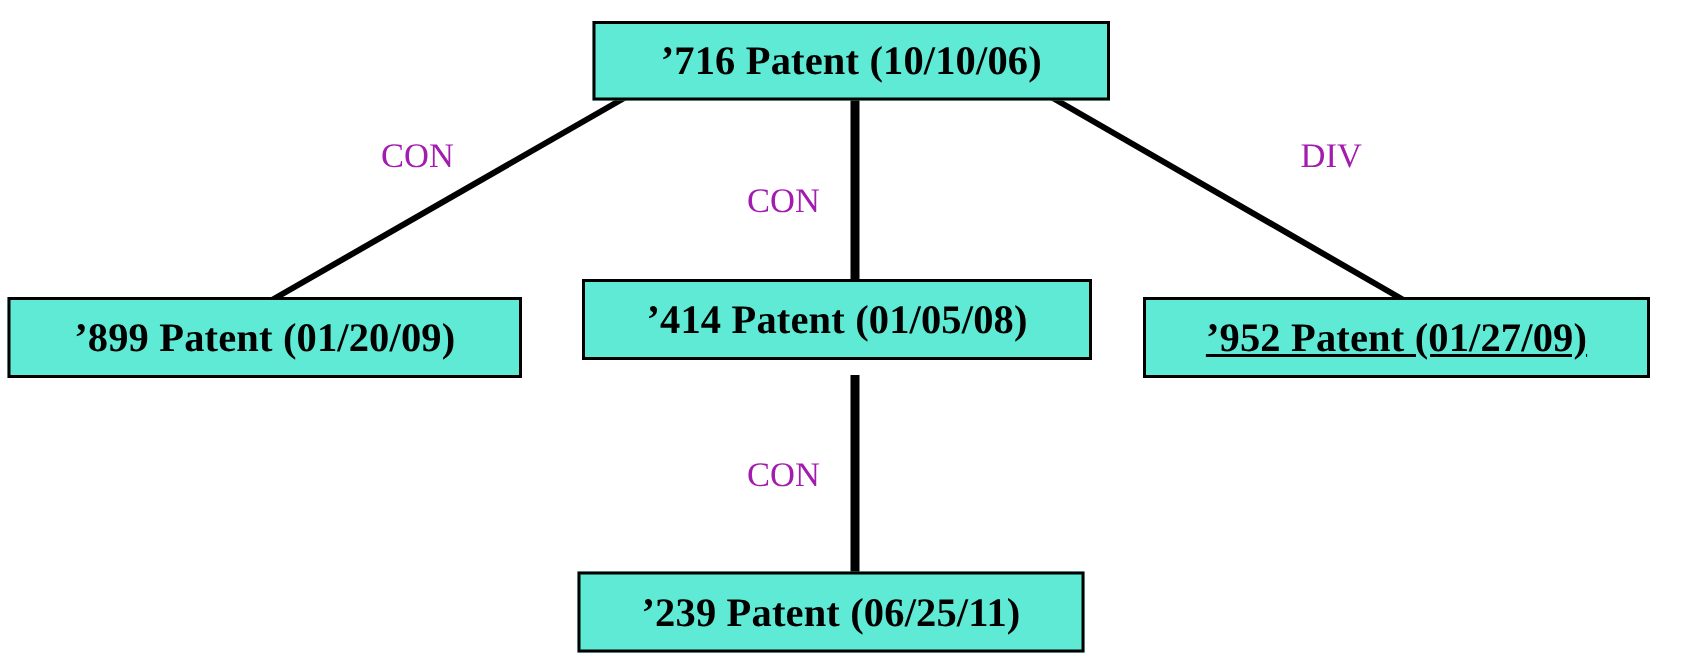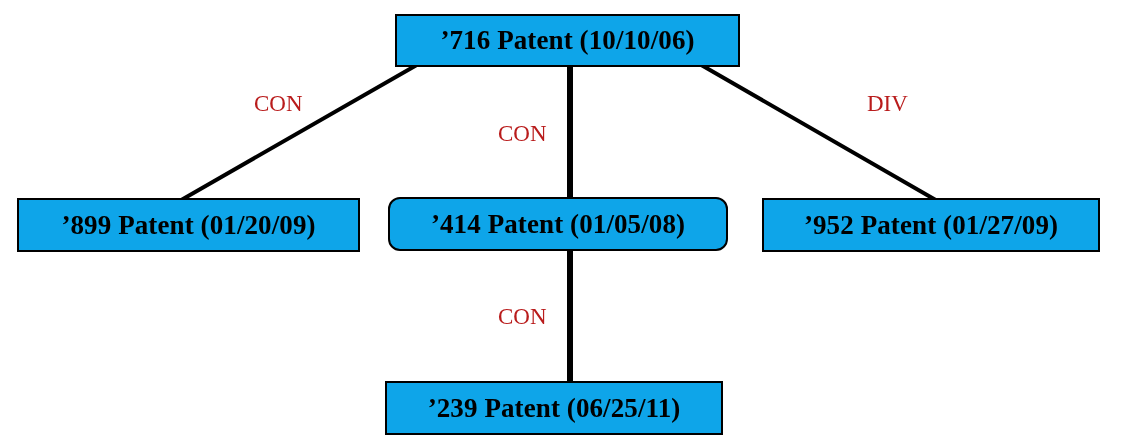--- a/index.html
+++ b/index.html
@@ -22,50 +22,50 @@
   #edge-layer {
     position: absolute;
     left: 0;
     top: 0;
     width: 1135px;
     height: 441px;
   }
   .patent-node {
     position: absolute;
     box-sizing: border-box;
-    background: #0ea5e9;
+    background: #5eead4;
     border: 2px solid #000000;
     display: flex;
     align-items: center;
     justify-content: center;
     z-index: 5;
   }
   .patent-node-label {
     font-family: "Liberation Serif", "DejaVu Serif", serif;
     font-weight: bold;
     font-size: 27px;
     line-height: 1;
     color: #000000;
     white-space: nowrap;
     letter-spacing: 0.1px;
   }
   
   #node-716 { left: 395px; top: 14px;  width: 345px; height: 53px; }
-  #node-899 { left: 17px;  top: 198px; width: 343px; height: 54px; }
-  #node-414 { left: 388px; top: 197px; width: 340px; height: 54px; border-radius: 12px; }
-  #node-952 { left: 762px; top: 198px; width: 338px; height: 54px; }
+  #node-899 { left: 5px;  top: 198px; width: 343px; height: 54px; }
+  #node-414 { left: 388px; top: 186px; width: 340px; height: 54px; }
+  #node-952 { left: 762px; top: 198px; width: 338px; height: 54px; text-decoration: underline; }
   #node-239 { left: 385px; top: 381px; width: 338px; height: 54px; }
 
   .edge-label {
     position: absolute;
     font-family: "Liberation Serif", "DejaVu Serif", serif;
     font-weight: normal;
     font-size: 23px;
     line-height: 1;
-    color: #b91c1c;
+    color: #a21caf;
     white-space: nowrap;
     z-index: 6;
   }
   #edge-label-con-left   { left: 254px; top: 92px;  }
   #edge-label-con-center { left: 498px; top: 122px; }
   #edge-label-div-right  { left: 820px; top: 92px; margin-left: 47px;  }
   #edge-label-con-lower  { left: 498px; top: 305px; }
 </style>
 </head>
 <body>

